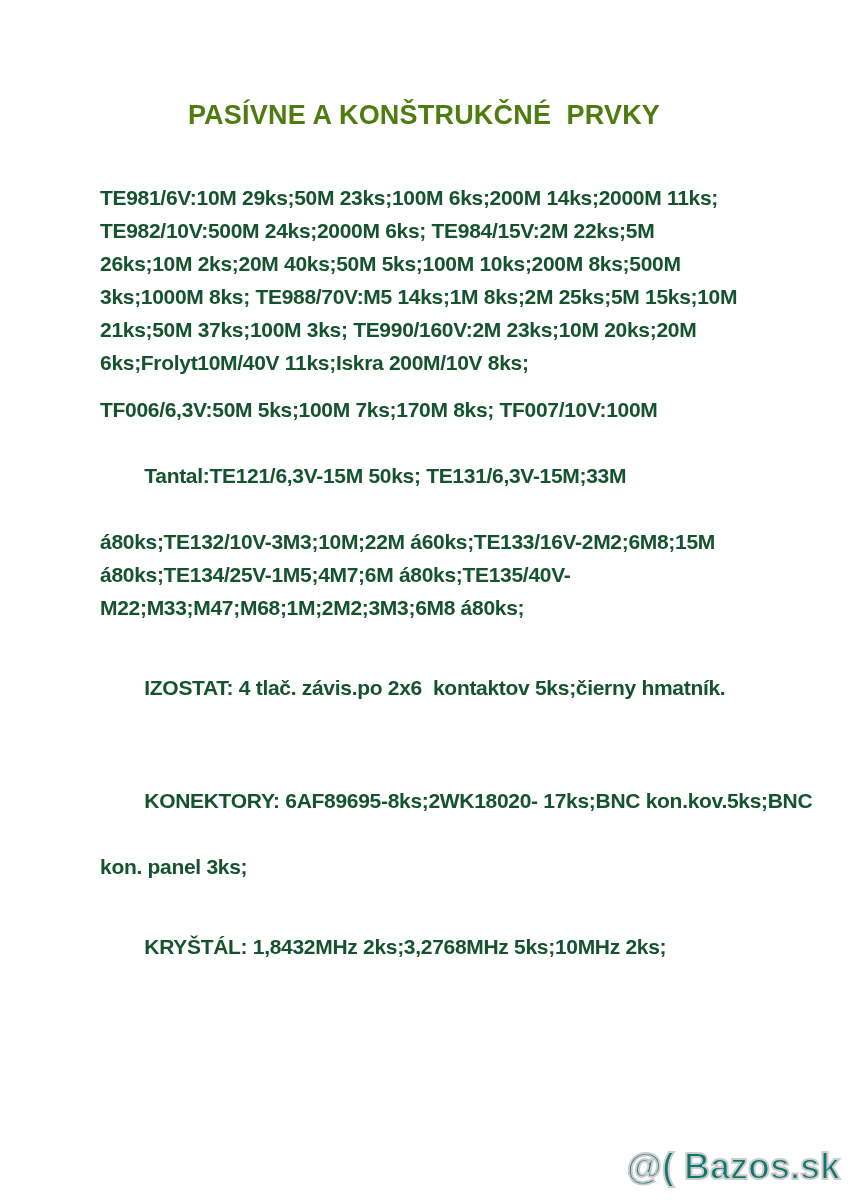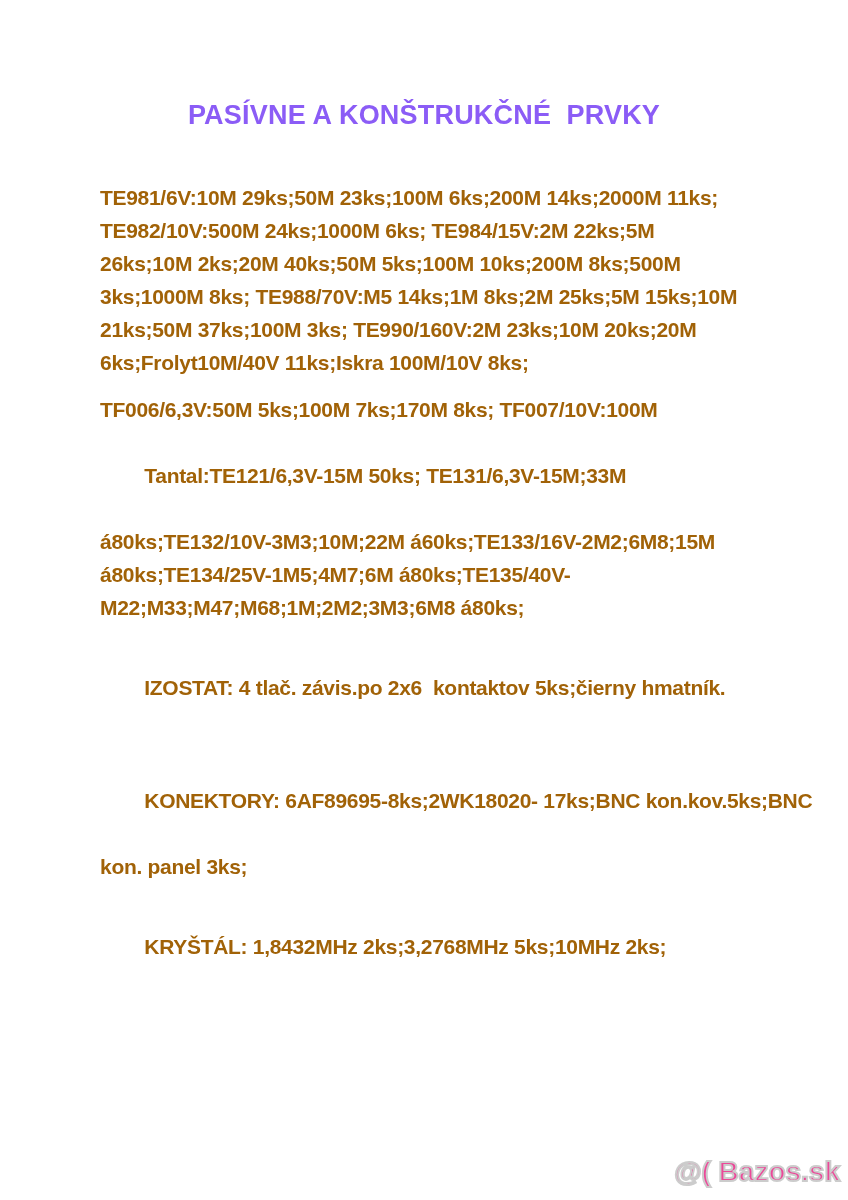--- a/index.html
+++ b/index.html
@@ -20,71 +20,71 @@
     inset: 0;
     background: #ffffff;
   }
   .doc-title {
     margin-top: 100px;
     text-align: center;
     font-size: 27px;
     font-weight: bold;
     letter-spacing: 0.2px;
     white-space: pre;
-    color: #8b5cf6;
+    color: #4d7c0f;
   }
   .content {
     margin-top: 50px;
     padding-left: 100px;
     padding-right: 60px;
   }
   .block {
     margin-bottom: 14px;
   }
   .line {
     font-size: 21px;
     font-weight: bold;
     line-height: 33px;
     letter-spacing: -0.3px;
     white-space: pre;
-    color: #a16207;
+    color: #14532d;
   }
   .lead-label {
     text-decoration-thickness: 2px;
     text-underline-offset: 3px;
   }
   .watermark {
     position: absolute;
     right: 8px;
     bottom: 12px;
-    font-size: 28px;
+    font-size: 36px;
     font-weight: bold;
-    color: #ec4899;
+    color: #0f766e;
     -webkit-text-stroke: 2px #cccccc;
     text-stroke: 2px #cccccc;
     white-space: pre;
     letter-spacing: 0px;
   }
 </style>
 </head>
 <body>
 
 <div class="page">
 
   <div class="doc-title">PASÍVNE A KONŠTRUKČNÉ  PRVKY</div>
 
   <div class="content">
 
     <div class="block">
       <div class="line">TE981/6V:10M 29ks;50M 23ks;100M 6ks;200M 14ks;2000M 11ks;</div>
-      <div class="line">TE982/10V:500M 24ks;1000M 6ks; TE984/15V:2M 22ks;5M</div>
+      <div class="line">TE982/10V:500M 24ks;2000M 6ks; TE984/15V:2M 22ks;5M</div>
       <div class="line">26ks;10M 2ks;20M 40ks;50M 5ks;100M 10ks;200M 8ks;500M</div>
       <div class="line">3ks;1000M 8ks; TE988/70V:M5 14ks;1M 8ks;2M 25ks;5M 15ks;10M</div>
       <div class="line">21ks;50M 37ks;100M 3ks; TE990/160V:2M 23ks;10M 20ks;20M</div>
-      <div class="line">6ks;Frolyt10M/40V 11ks;Iskra 100M/10V 8ks;</div>
+      <div class="line">6ks;Frolyt10M/40V 11ks;Iskra 200M/10V 8ks;</div>
     </div>
 
 
     <div class="block">
       <div class="line">TF006/6,3V:50M 5ks;100M 7ks;170M 8ks; TF007/10V:100M</div>
       <div class="line">
         <span class="lead-label">Tantal:</span><span>TE121/6,3V-15M 50ks; TE131/6,3V-15M;33M</span>
       </div>
       <div class="line">á80ks;TE132/10V-3M3;10M;22M á60ks;TE133/16V-2M2;6M8;15M</div>
       <div class="line">á80ks;TE134/25V-1M5;4M7;6M á80ks;TE135/40V-</div>

